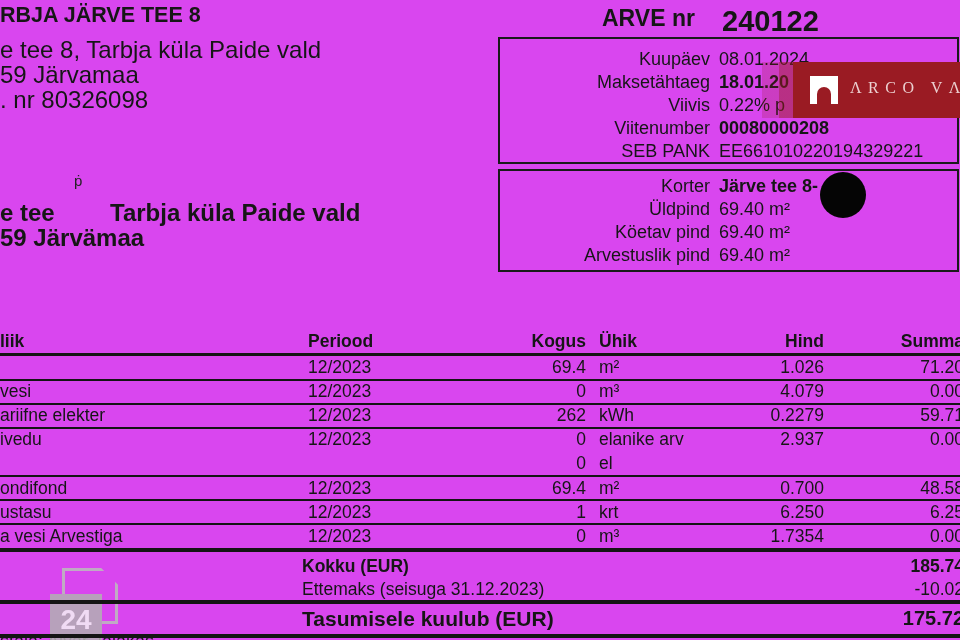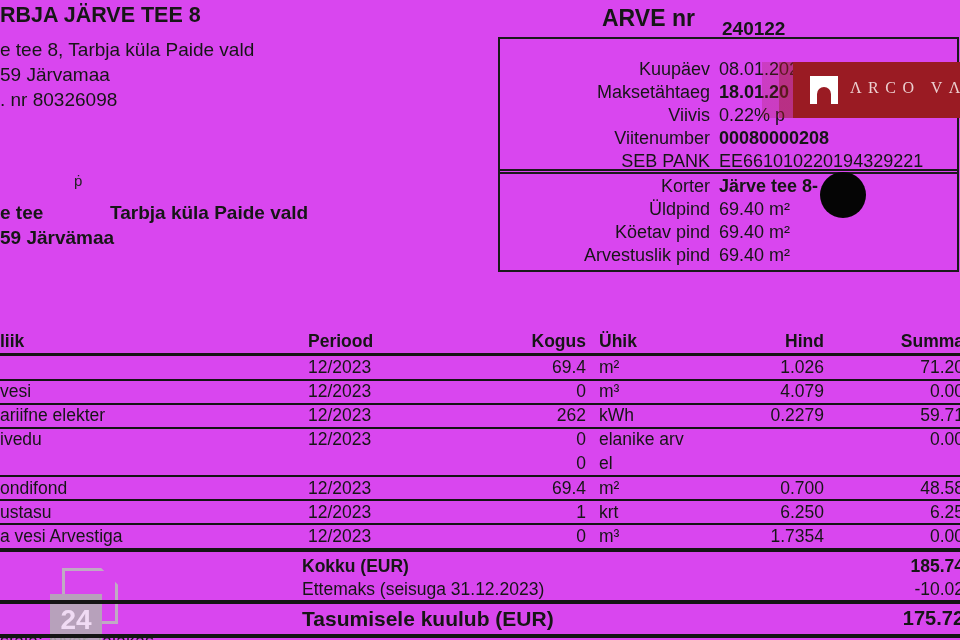--- a/index.html
+++ b/index.html
@@ -1,20 +1,20 @@
 <!DOCTYPE html>
 <html><head>
 <meta charset="utf-8">
 <style>
   html,body{margin:0;padding:0;background:#e8e8e8;}
   #page{position:relative;width:960px;height:640px;background:#d946ef;overflow:hidden;
         font-family:"Liberation Sans",sans-serif;color:#161616;}
   .abs{position:absolute;white-space:nowrap;}
   .b{font-weight:bold;}
-  .t19{font-size:19px;line-height:23px;}
+  .t19{font-size:24px;line-height:23px;}
   .t21{font-size:21.5px;line-height:25px;}
   
   .ibox{position:absolute;left:498px;width:457px;border:2px solid #1a1a1a;background:transparent;z-index:2;}
   .irow{position:relative;height:23px;}
   .ilabel{position:absolute;left:0;width:210px;text-align:right;font-size:18px;line-height:22px;white-space:nowrap;}
   .ivalue{position:absolute;left:219px;font-size:18px;line-height:22px;white-space:nowrap;}
   
   .hline{position:absolute;left:0;width:960px;background:#141414;z-index:3;}
   .trow{position:absolute;left:0;width:960px;height:22px;z-index:2;}
   .tc{position:absolute;top:0;font-size:17.5px;line-height:21px;white-space:nowrap;}
@@ -51,23 +51,23 @@
 <body>
 
 <div id="page">
 
   <div class="abs b t21" style="left:0;top:3px;">RBJA JÄRVE TEE 8</div>
   <div class="abs t19" style="left:0;top:38px;">e tee 8, Tarbja küla Paide vald</div>
   <div class="abs t19" style="left:0;top:63px;">59 Järvamaa</div>
   <div class="abs t19" style="left:0;top:88px;">. nr 80326098</div>
 
   <div class="abs b" style="left:602px;top:5px;font-size:23px;">ARVE nr</div>
-  <div class="abs b" style="left:722px;top:18px;font-size:19px;">240122</div>
-
-  <div class="ibox" style="top:37px;height:114px;padding-top:19px;">
+  <div class="abs b" style="left:722px;top:5px;font-size:29px;">240122</div>
+
+  <div class="ibox" style="top:37px;height:114px;padding-top:9px;">
     <div class="irow">
         <span class="ilabel">Kuupäev</span>
         <span class="ivalue">08.01.2024</span>
       </div>
     <div class="irow">
         <span class="ilabel">Maksetähtaeg</span>
         <span class="ivalue b">18.01.20</span>
       </div>
     <div class="irow">
         <span class="ilabel">Viivis</span>
@@ -147,20 +147,21 @@
       <span class="tc c-kog">262</span>
       <span class="tc c-uhik">kWh</span>
       <span class="tc c-hind">0.2279</span>
       <span class="tc c-sum">59.71</span>
   </div>
   <div class="trow" style="top:429px;">
     <span class="tc c-name">ivedu</span>
       <span class="tc c-per">12/2023</span>
       <span class="tc c-kog">0</span>
       <span class="tc c-uhik">elanike arv</span>
+      <span class="tc c-hind">2.937</span>
       <span class="tc c-sum">0.00</span>
   </div>
   <div class="trow" style="top:453px;">
     <span class="tc c-name"></span>
       <span class="tc c-per"></span>
       <span class="tc c-kog">0</span>
       <span class="tc c-uhik">el</span>
       <span class="tc c-hind"></span>
       <span class="tc c-sum"></span>
   </div>

